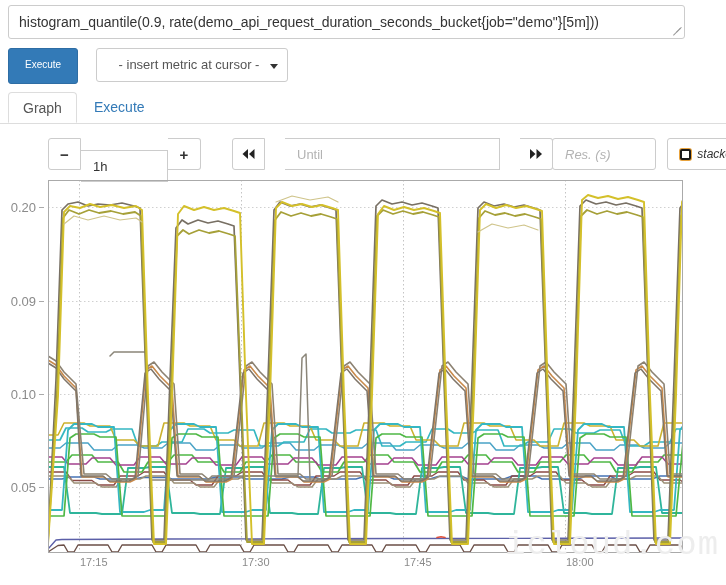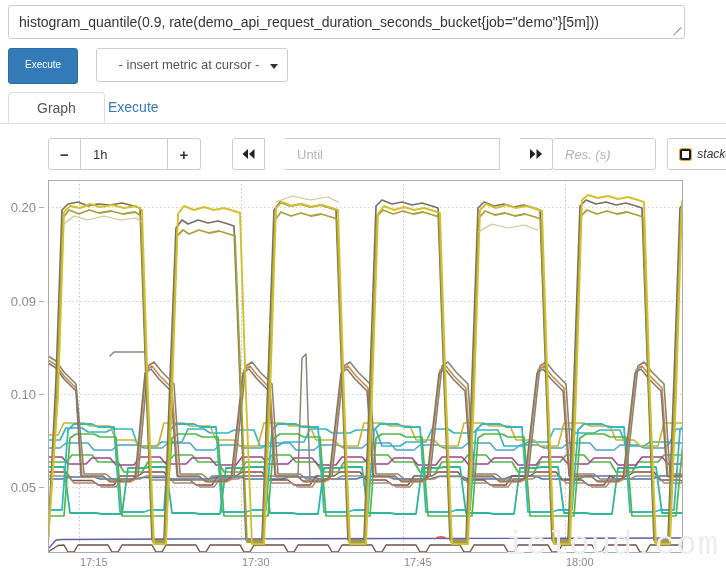--- a/index.html
+++ b/index.html
@@ -46,21 +46,21 @@
   .caret{
     position:absolute;right:9px;top:15px;width:0;height:0;
     border-left:4px solid transparent;border-right:4px solid transparent;
     border-top:5px solid #333;
   }
 
   
   .tabs{position:absolute;left:0;top:92px;width:726px;height:32px;}
   .tabs .line{position:absolute;left:0;bottom:0;width:726px;height:1px;background:#ddd;}
   .tab{
-    position:absolute;top:0;height:31px;line-height:31px;padding:0 28px;
+    position:absolute;top:0;height:31px;line-height:31px;padding:0 14px;
     font-size:14px;box-sizing:border-box;
   }
   .tab-active{
     left:8px;color:#555;background:#fff;
     border:1px solid #ddd;border-bottom:1px solid #fff;
     border-radius:4px 4px 0 0;z-index:2;
   }
   .tab-inactive{left:80px;color:#337ab7;cursor:pointer;}
 
   
@@ -72,21 +72,21 @@
     font-size:13px;color:#333;
   }
   .cell + .cell{border-left:none;}
   .r-left{border-radius:3px 0 0 3px;}
   .r-right{border-radius:0 3px 3px 0;}
   .r-all{border-radius:3px;font-style:italic;}
   .placeholder{color:#b3b3b3;}
   .grp-range{left:0;}
   .btn-minus{width:33px;font-size:15px;font-weight:bold;cursor:pointer;}
   .btn-plus{width:33px;font-size:15px;font-weight:bold;cursor:pointer;}
-  .range-val{width:87px;justify-content:flex-start;padding-left:12px;}
+  .range-val{width:87px;justify-content:flex-start;padding-left:12px;margin-top:12px;}
   .grp-until{left:184px;gap:20px;}
   .btn-prev{width:33px;cursor:pointer;font-size:12px;}
   .btn-next{width:33px;cursor:pointer;font-size:12px;}
   .until-val{width:215px;justify-content:flex-start;padding-left:12px;}
   .grp-res{left:504px;width:104px;}
   .res-val{width:104px;justify-content:flex-start;padding-left:12px;}
   .grp-stacked{left:619px;}
   .stacked-box{
     width:85px;gap:6px;cursor:pointer;
   }

